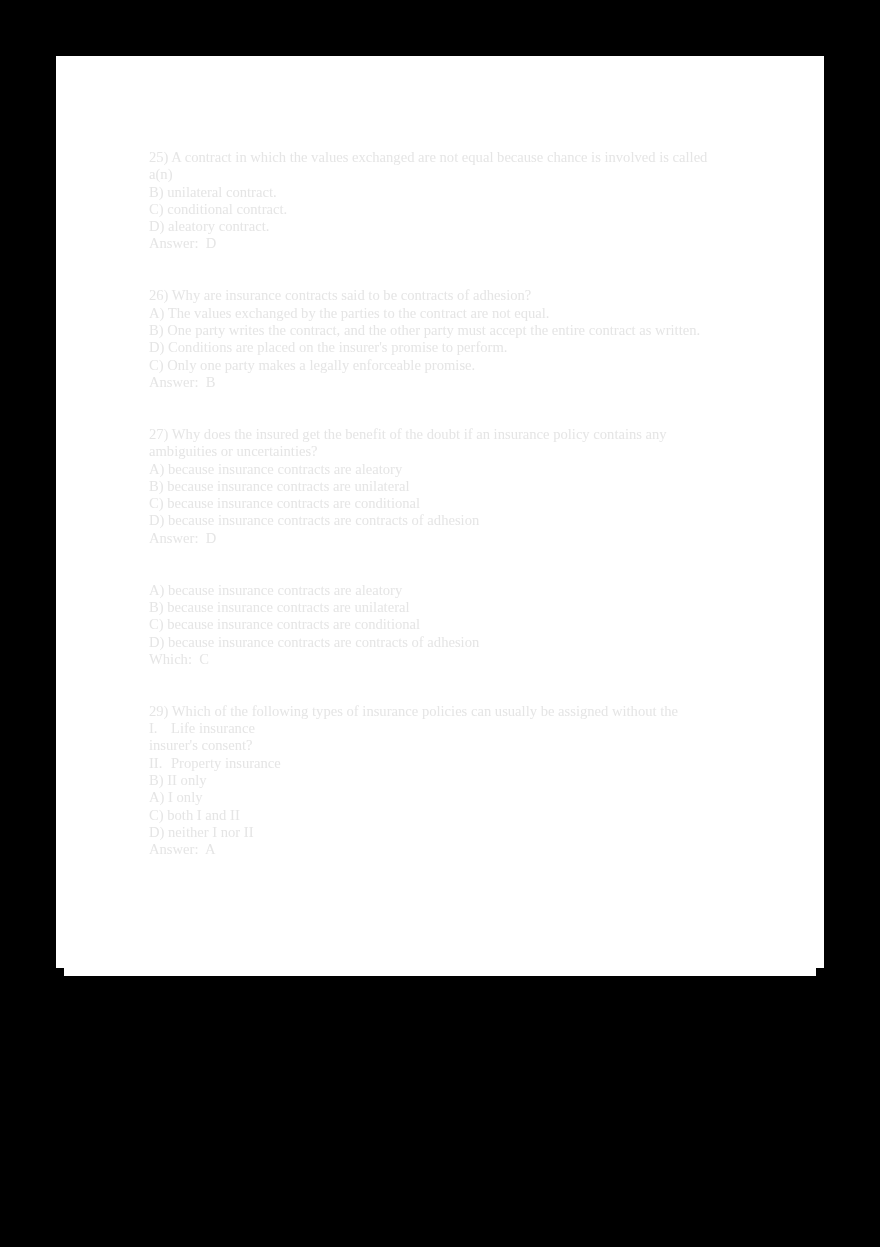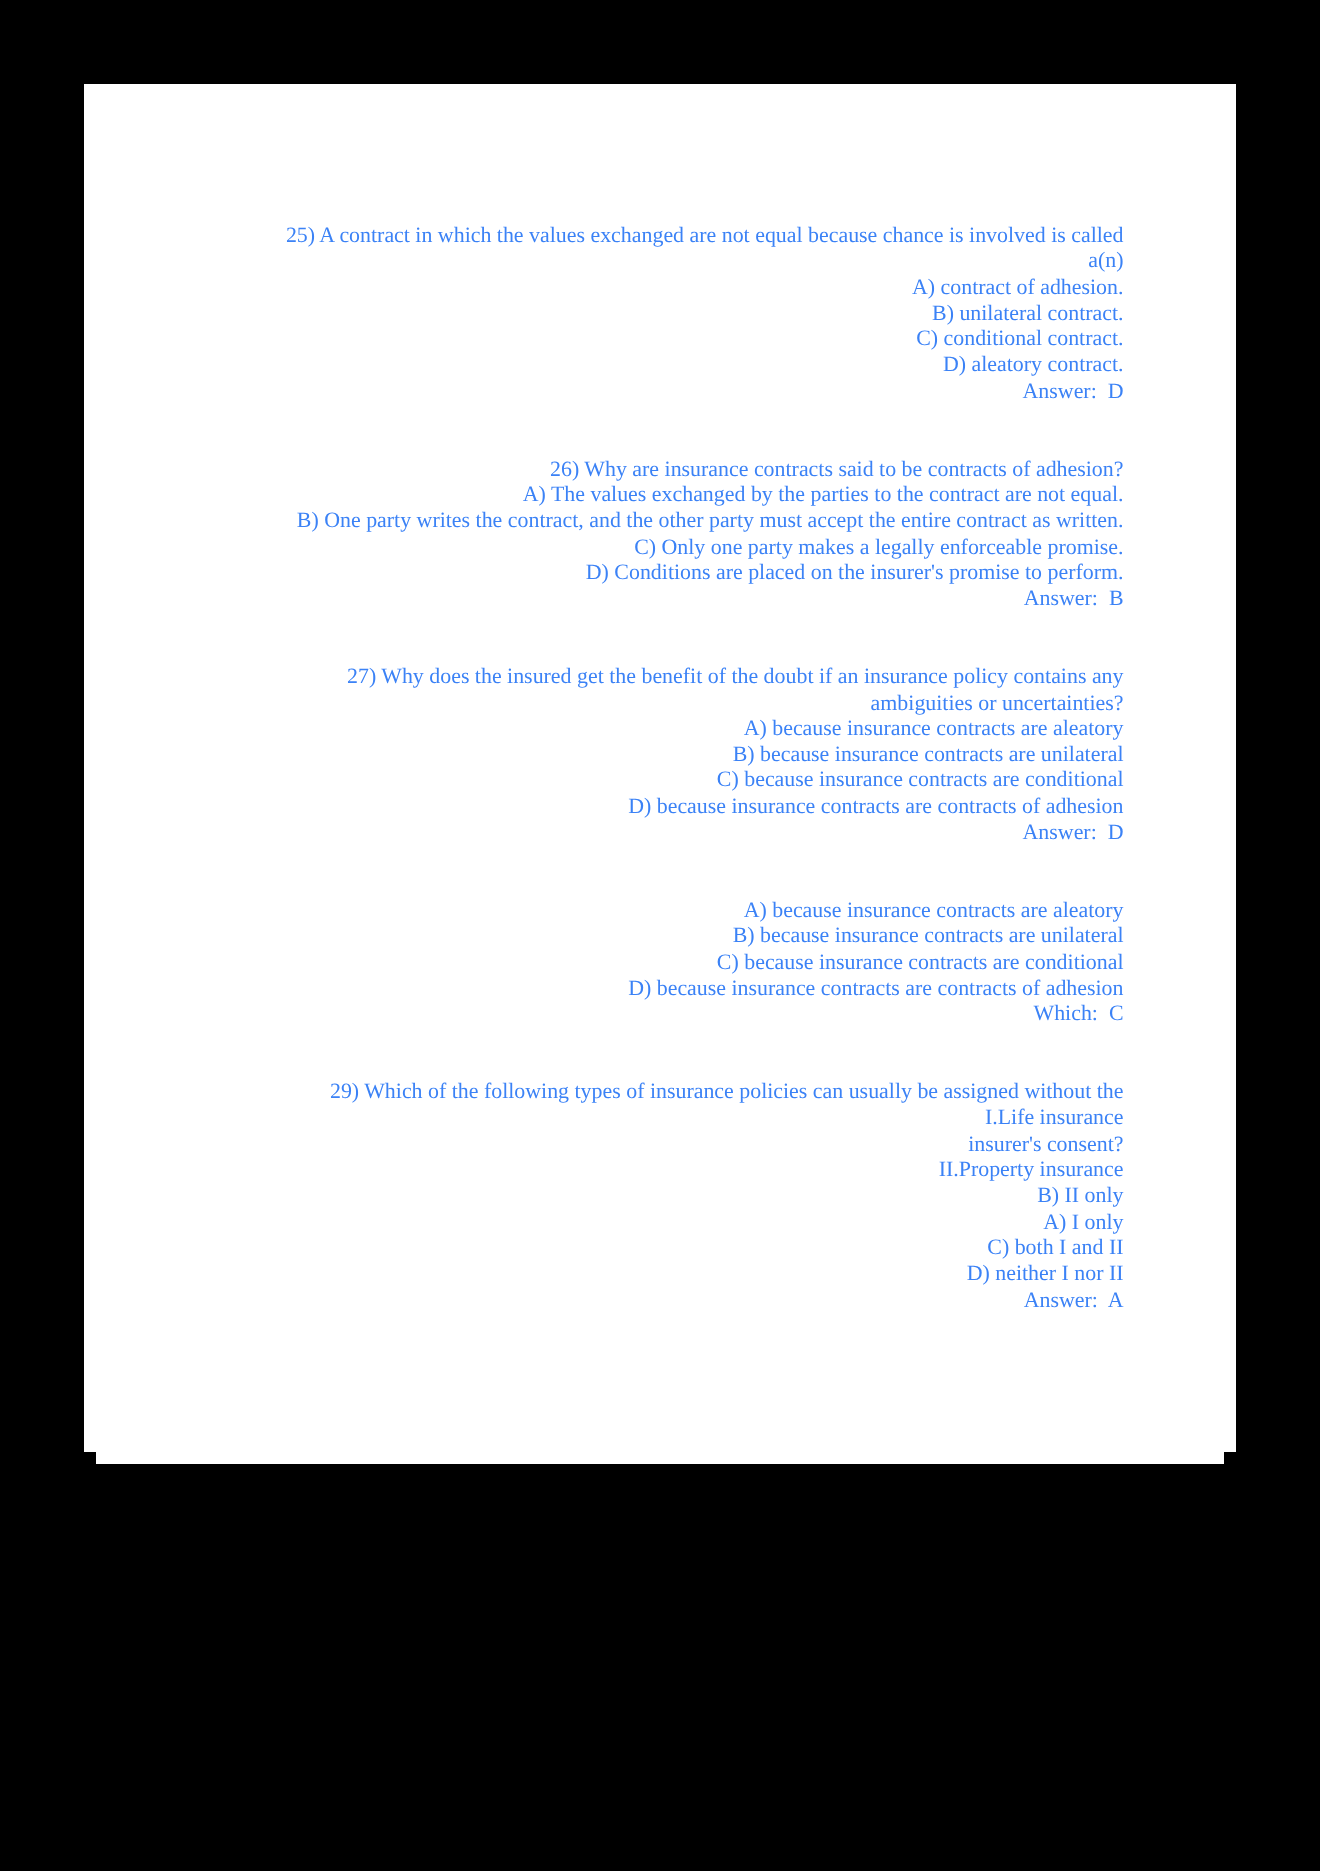--- a/index.html
+++ b/index.html
@@ -1,49 +1,48 @@
 <!DOCTYPE html>
 <html><head>
 <meta charset="utf-8">
 <style>
   html, body { margin:0; padding:0; }
   body { width:880px; height:1247px; background:#000; position:relative; overflow:hidden; }
   .page { position:absolute; left:56px; top:56px; width:768px; height:912px; background:#fff; }
   .page-foot { position:absolute; left:64px; top:968px; width:752px; height:8px; background:#fff; }
-  .content { position:absolute; left:149px; top:149px; width:600px; font-family:"Liberation Serif", serif; font-size:14.6px; line-height:17.3px; color:#3b82f6;text-align:right; }
+  .content { position:absolute; left:149px; top:149px; width:600px; font-family:"Liberation Serif", serif; font-size:14.6px; line-height:17.3px; color:#e5e5e5; }
   .q { margin:0; }
   .line { white-space:nowrap; }
   .gap { height:34.7px; }
   .roman { display:inline-block; width:22px; }
 </style>
 </head>
 <body>
 
 <div class="page"></div>
 <div class="page-foot"></div>
 
 <div class="content">
 
   <div class="q">
     <div class="line">25) A contract in which the values exchanged are not equal because chance is involved is called</div>
     <div class="line">a(n)</div>
-    <div class="line">A) contract of adhesion.</div>
     <div class="line">B) unilateral contract.</div>
     <div class="line">C) conditional contract.</div>
     <div class="line">D) aleatory contract.</div>
     <div class="line" style="white-space:pre">Answer:  D</div>
   </div>
   <div class="gap"></div>
 
   <div class="q">
     <div class="line">26) Why are insurance contracts said to be contracts of adhesion?</div>
     <div class="line">A) The values exchanged by the parties to the contract are not equal.</div>
     <div class="line">B) One party writes the contract, and the other party must accept the entire contract as written.</div>
+    <div class="line">D) Conditions are placed on the insurer's promise to perform.</div>
     <div class="line">C) Only one party makes a legally enforceable promise.</div>
-    <div class="line">D) Conditions are placed on the insurer's promise to perform.</div>
     <div class="line" style="white-space:pre">Answer:  B</div>
   </div>
   <div class="gap"></div>
 
   <div class="q">
     <div class="line">27) Why does the insured get the benefit of the doubt if an insurance policy contains any</div>
     <div class="line">ambiguities or uncertainties?</div>
     <div class="line">A) because insurance contracts are aleatory</div>
     <div class="line">B) because insurance contracts are unilateral</div>
     <div class="line">C) because insurance contracts are conditional</div>

